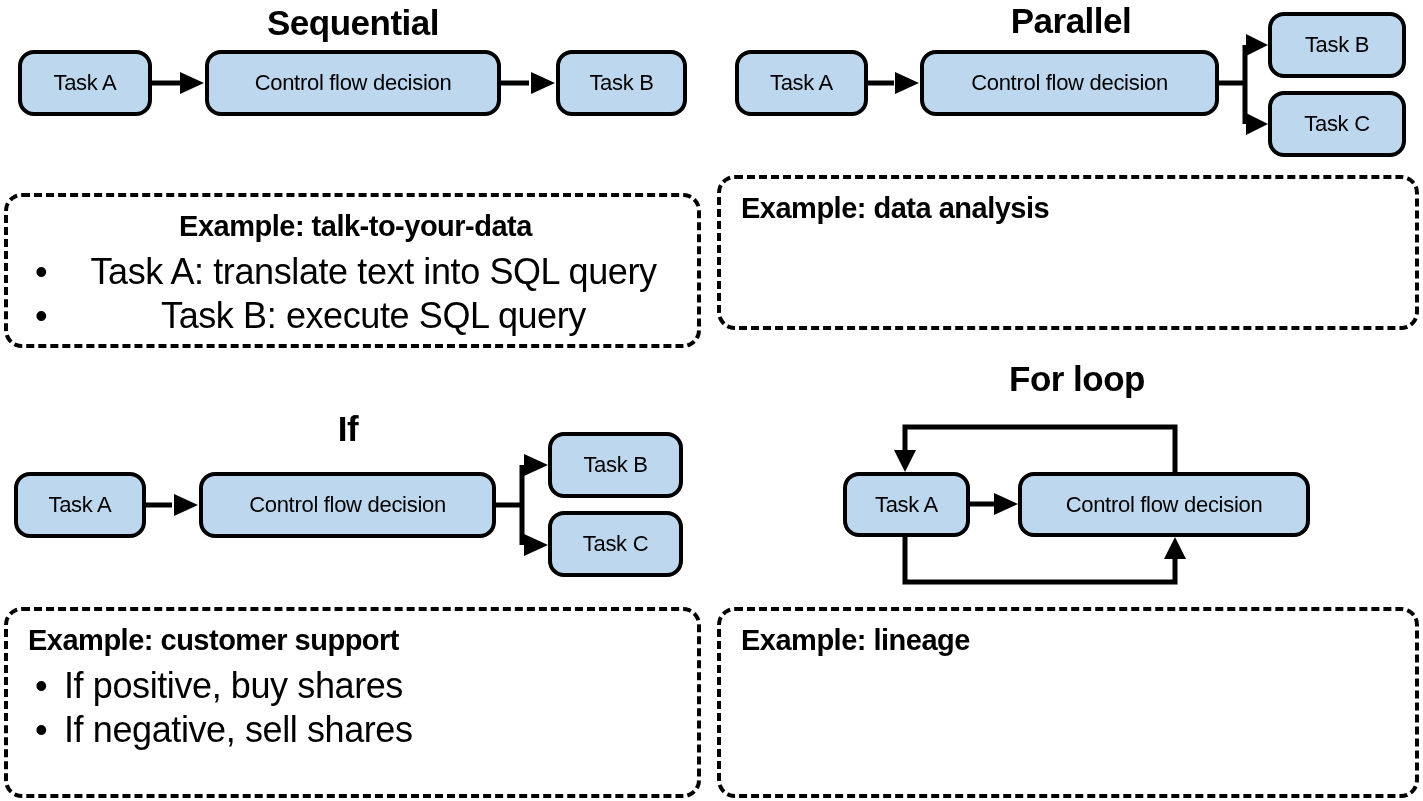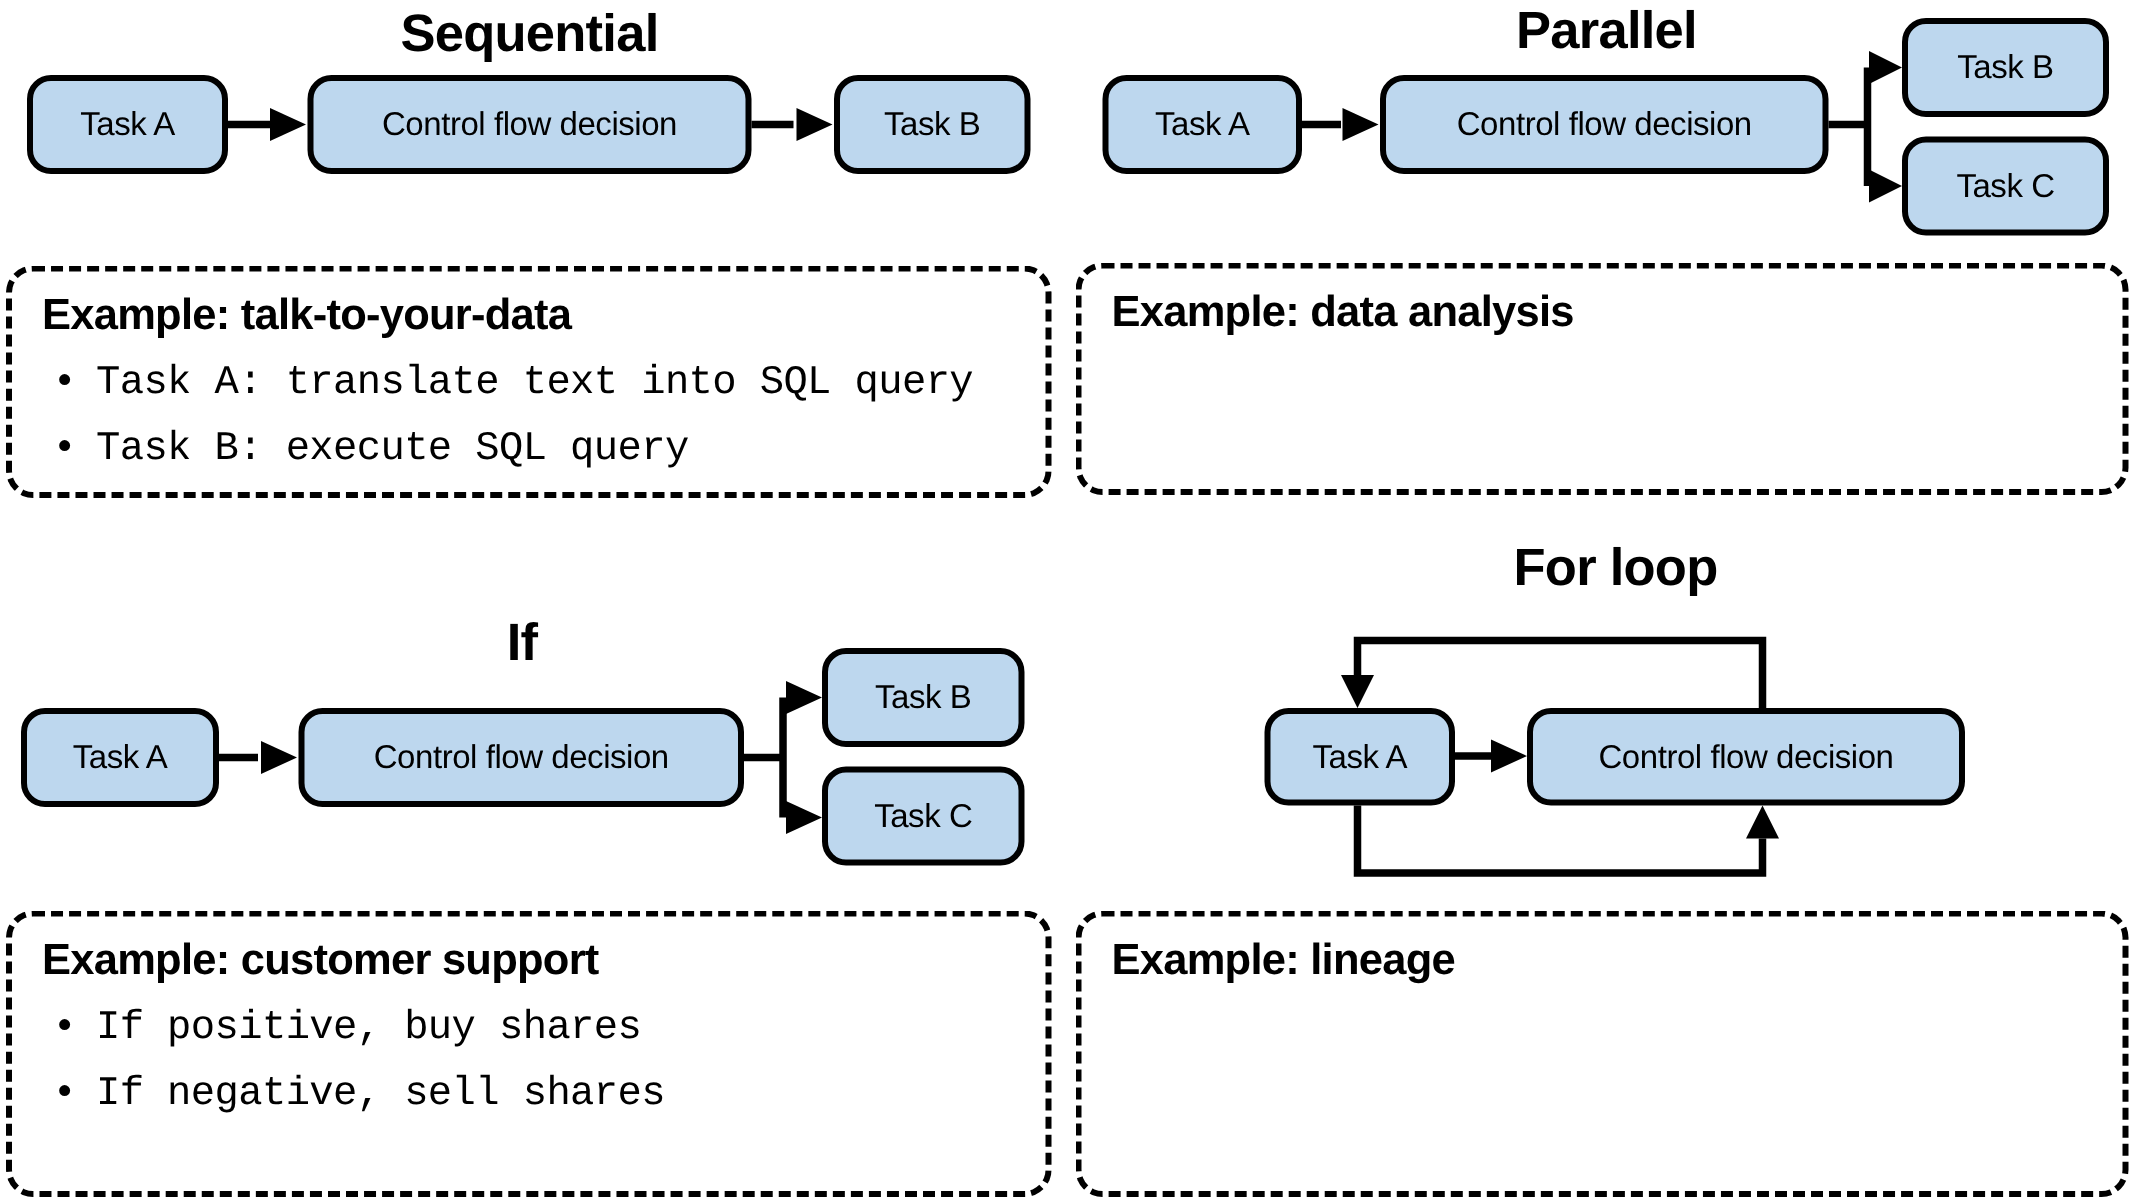--- a/index.html
+++ b/index.html
@@ -52,25 +52,24 @@
   .ex-heading {
     font-weight: bold;
     font-size: 29px;
     letter-spacing: -0.5px;
     line-height: 40px;
   }
   .ex-list { list-style: none; margin: 3px 0 0 0; padding: 0; }
   .ex-list li {
     position: relative;
     padding-left: 36px;
-    font-size: 27px;
+    font-size: 36px;
     letter-spacing: -0.4px;
     line-height: 36px;
     margin-top: 8px;
-    font-family: Liberation Mono, monospace;
   }
   .ex-list li::before {
     content: "\2022";
     position: absolute;
     left: 7px;
     top: 0;
   }
 </style>
 </head>
 <body>
@@ -128,21 +127,21 @@
   <div class="title" style="left:138px; top:410px;">If</div>
   <div class="node" style="left:14px; top:472px; width:132px; height:66px;">Task A</div>
   <div class="node" style="left:199px; top:472px; width:297px; height:66px;">Control flow decision</div>
   <div class="node" style="left:548px; top:432px; width:135px; height:66px;">Task B</div>
   <div class="node" style="left:548px; top:511px; width:135px; height:66px;">Task C</div>
 
   <div class="title" style="left:867px; top:360px;">For loop</div>
   <div class="node" style="left:843px; top:472px; width:127px; height:65px;">Task A</div>
   <div class="node" style="left:1018px; top:472px; width:292px; height:65px;">Control flow decision</div>
 
-  <div class="example" style="left:4px; top:177px; width:697px; height:155px;">
+  <div class="example" style="left:4px; top:193px; width:697px; height:155px;text-align:center;">
     <div class="ex-heading">Example: talk-to-your-data</div>
     <ul class="ex-list">
       <li>Task A: translate text into SQL query</li>
       <li>Task B: execute SQL query</li>
     </ul>
   </div>
 
   <div class="example" style="left:717px; top:175px; width:702px; height:155px;">
     <div class="ex-heading">Example: data analysis</div>
   </div>

